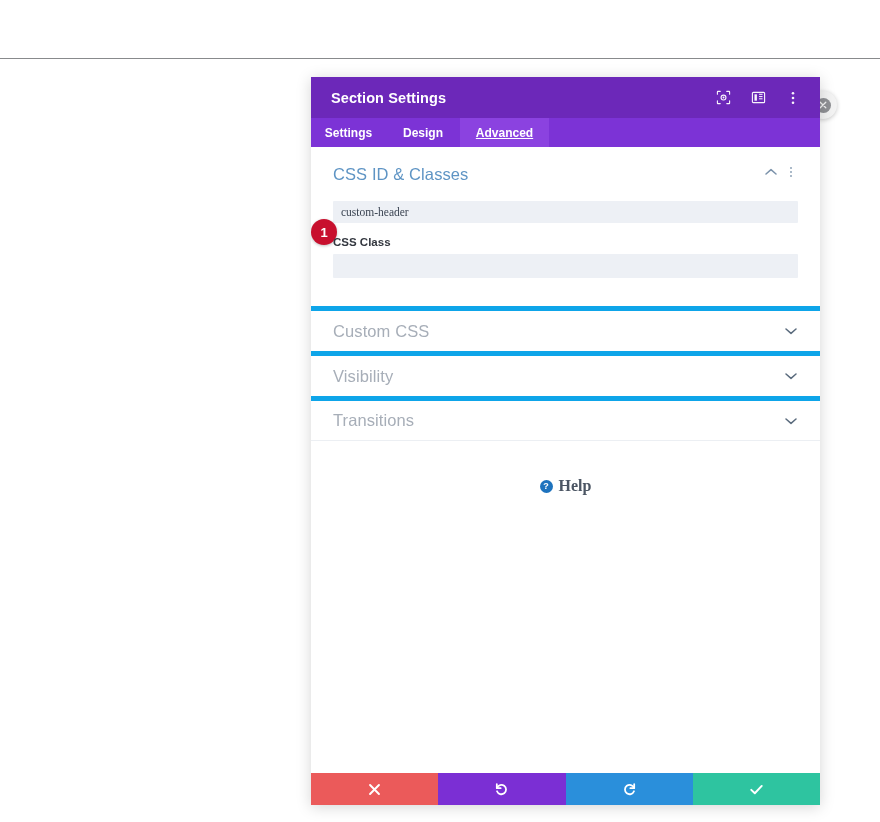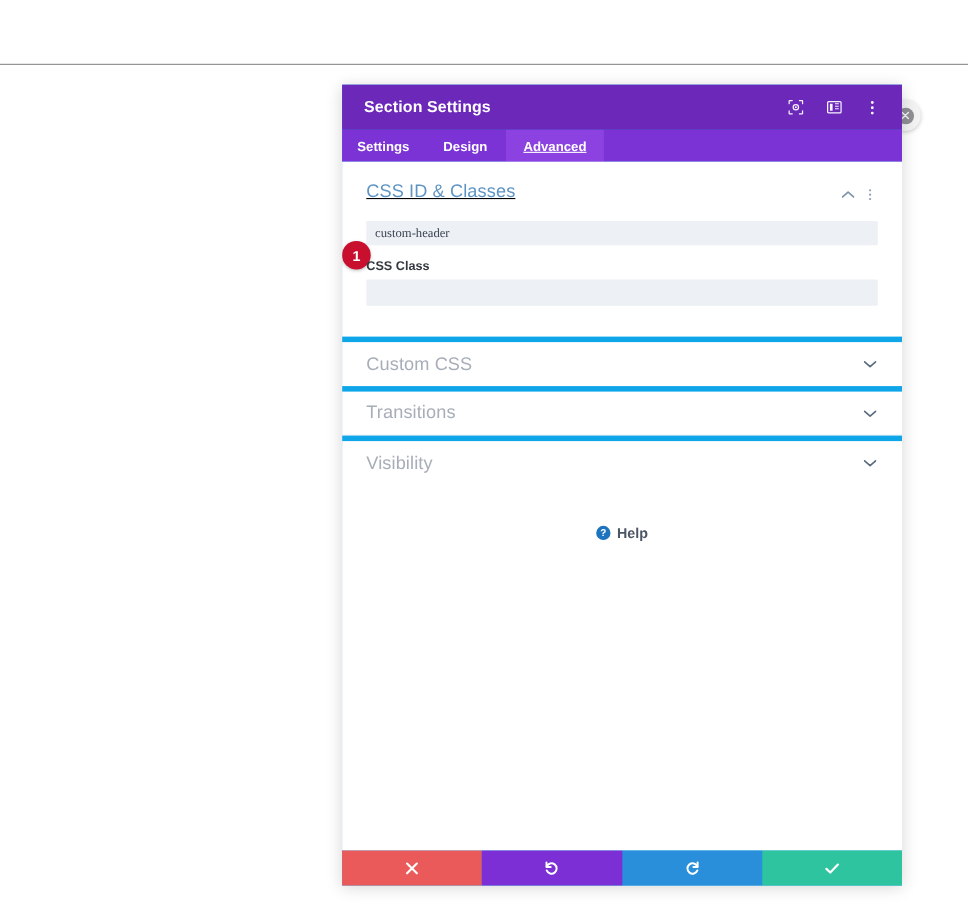--- a/index.html
+++ b/index.html
@@ -121,23 +121,22 @@
     white-space: nowrap;
   }
   .filter-plus { font-size: 12px; line-height: 1; }
 
   
   .modal-body { flex: 1; overflow: hidden; background: #ffffff; position: relative; }
 
   
   .sec-open { padding: 0 22px; }
   .sec-open-head {
-    display: flex; align-items: flex-end;
+    display: flex; align-items: flex-start;
     padding: 18px 0 4px 0;
-    text-decoration: underline;
   }
   .sec-open-title {
     flex: 1;
     color: #5e94c4;
     font-size: 16.5px;
     font-weight: normal;
     letter-spacing: .1px;
   }
   .chev-up, .chev-down {
     width: 14px; height: 14px;
@@ -210,21 +209,21 @@
   }
   .help-icon {
     width: 13px; height: 13px;
     border-radius: 50%;
     background: #1e73be;
     color: #ffffff;
     font-size: 9px; font-weight: bold;
     display: flex; align-items: center; justify-content: center;
     line-height: 1;
   }
-  .help-text { font-size: 13px; color: #4b5563; font-weight: bold; }
+  .help-text { font-size: 16px; color: #4b5563; font-weight: bold; font-family: Liberation Serif, serif; }
 
   
   .modal-footer { height: 32px; display: flex; flex: none; }
   .foot-btn {
     flex: 1;
     display: flex; align-items: center; justify-content: center;
     color: #ffffff;
     font-size: 14px;
   }
   .foot-btn.close  { background: #eb5a5a; }
@@ -322,38 +321,38 @@
 
       <div class="sec-closed">
         <div class="sec-closed-title">Custom CSS</div>
         <span class="chev-down">
           <svg width="12" height="8" viewBox="0 0 12 8" aria-hidden="true">
             <path d="M1 2 L6 6.4 L11 2" stroke="#5a6b7d" stroke-width="1.5" fill="none" stroke-linecap="round" stroke-linejoin="round"></path>
           </svg>
         </span>
       </div>
 
+      <div class="sec-closed">
+        <div class="sec-closed-title">Visibility</div>
+        <span class="chev-down">
+          <svg width="12" height="8" viewBox="0 0 12 8" aria-hidden="true">
+            <path d="M1 2 L6 6.4 L11 2" stroke="#5a6b7d" stroke-width="1.5" fill="none" stroke-linecap="round" stroke-linejoin="round"></path>
+          </svg>
+        </span>
+      </div>
+
       <div class="sec-closed last">
         <div class="sec-closed-title">Transitions</div>
         <span class="chev-down">
           <svg width="12" height="8" viewBox="0 0 12 8" aria-hidden="true">
             <path d="M1 2 L6 6.4 L11 2" stroke="#5a6b7d" stroke-width="1.5" fill="none" stroke-linecap="round" stroke-linejoin="round"></path>
           </svg>
         </span>
       </div>
 
-      <div class="sec-closed">
-        <div class="sec-closed-title">Visibility</div>
-        <span class="chev-down">
-          <svg width="12" height="8" viewBox="0 0 12 8" aria-hidden="true">
-            <path d="M1 2 L6 6.4 L11 2" stroke="#5a6b7d" stroke-width="1.5" fill="none" stroke-linecap="round" stroke-linejoin="round"></path>
-          </svg>
-        </span>
-      </div>
-
       <div class="help-row">
         <span class="help-icon">?</span>
         <span class="help-text">Help</span>
       </div>
 
     </div>
 
     <div class="modal-footer">
 
       <div class="foot-btn close">

